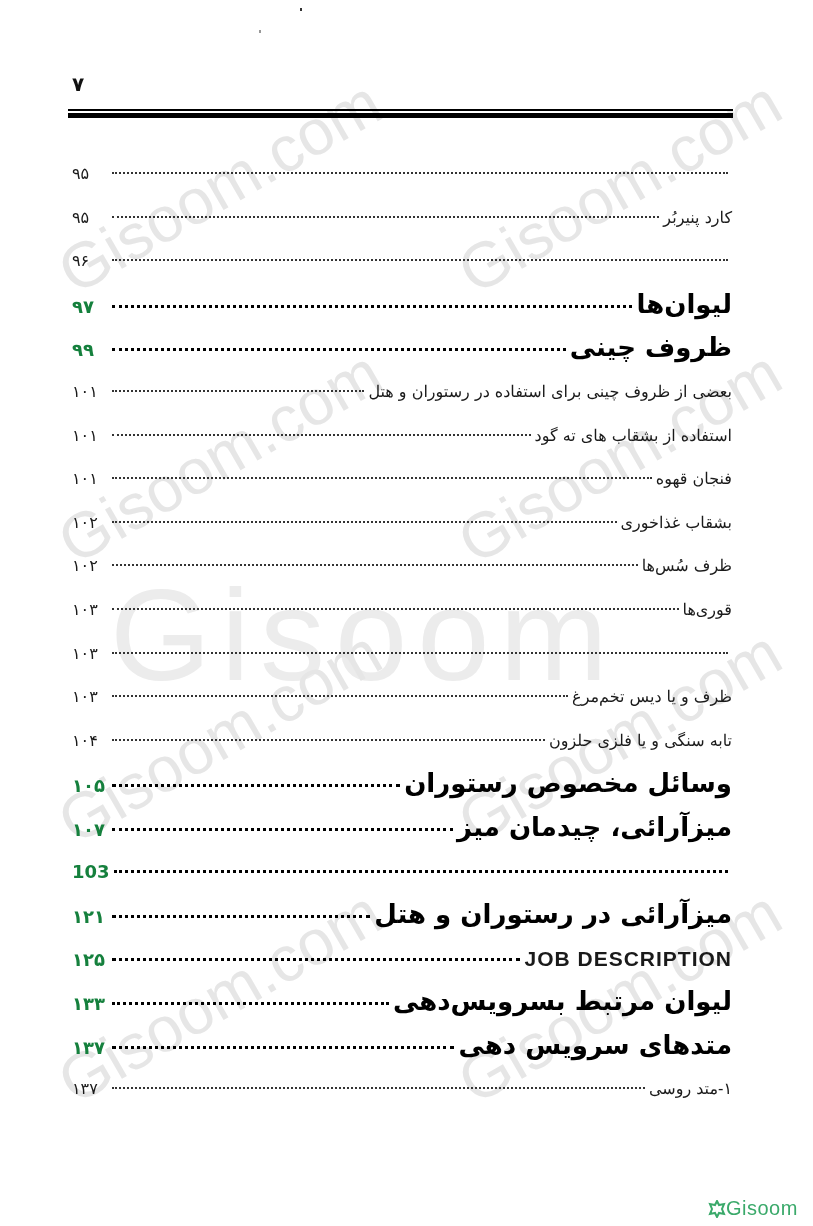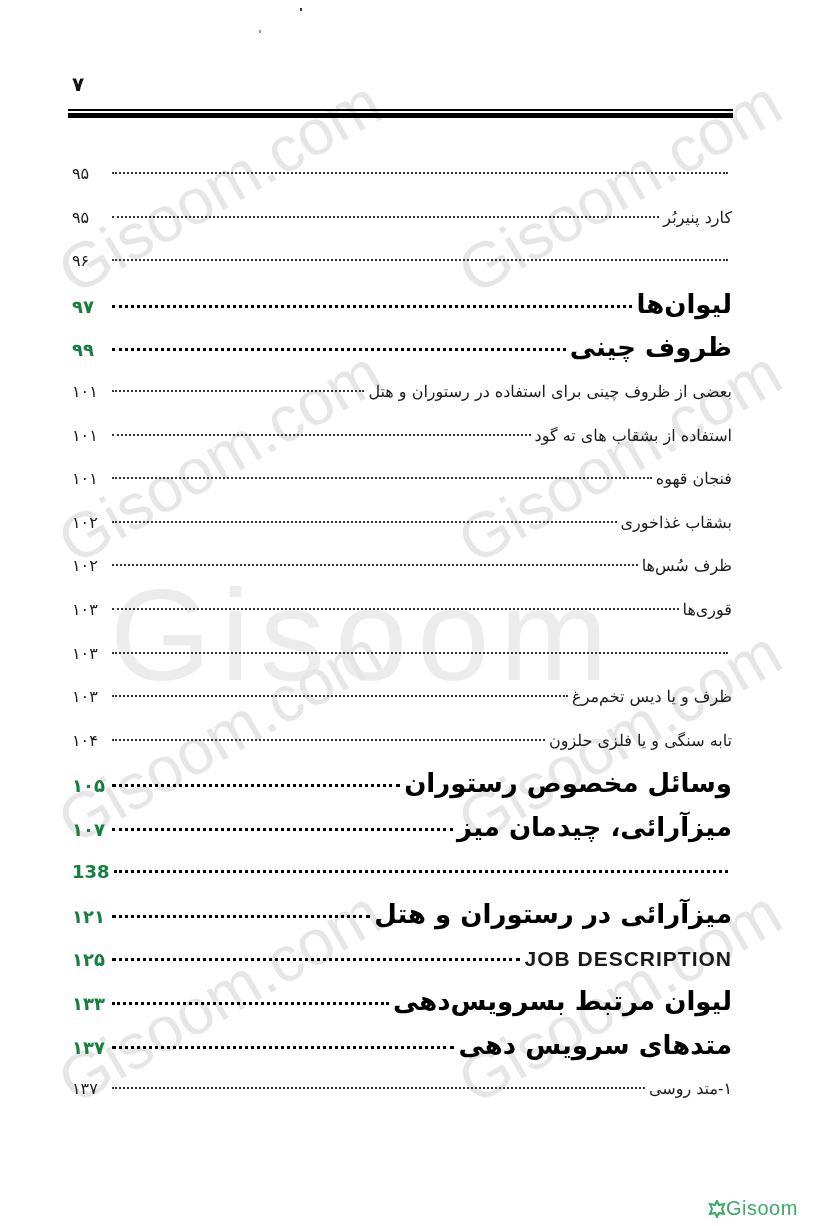--- a/index.html
+++ b/index.html
@@ -131,21 +131,21 @@
       <span class="toc-leader"></span>
       <span class="toc-page">۱۰۵</span>
     </div>
     <div class="toc-row bold">
       <span class="toc-title">میزآرائی، چیدمان میز</span>
       <span class="toc-leader"></span>
       <span class="toc-page">۱۰۷</span>
     </div>
     <div class="toc-row bold">
       <span class="toc-leader"></span>
-      <span class="toc-page">138</span>
+      <span class="toc-page">103</span>
     </div>
     <div class="toc-row bold">
       <span class="toc-title">میزآرائی در رستوران و هتل</span>
       <span class="toc-leader"></span>
       <span class="toc-page">۱۲۱</span>
     </div>
     <div class="toc-row latin">
       <span class="toc-title">JOB DESCRIPTION</span>
       <span class="toc-leader"></span>
       <span class="toc-page">۱۲۵</span>

